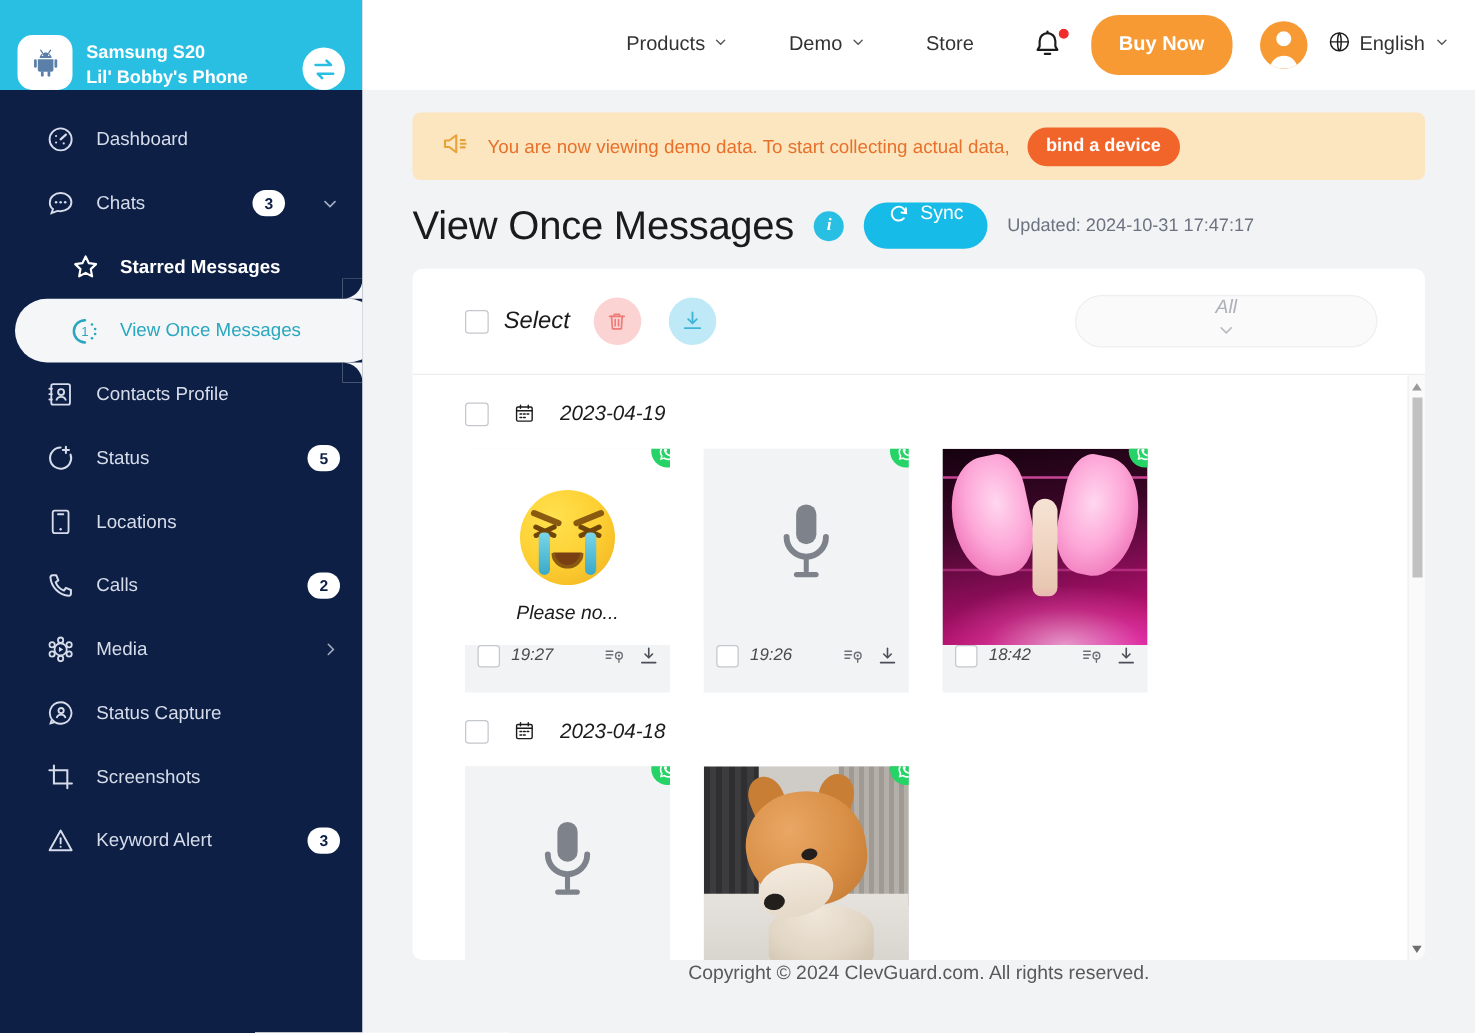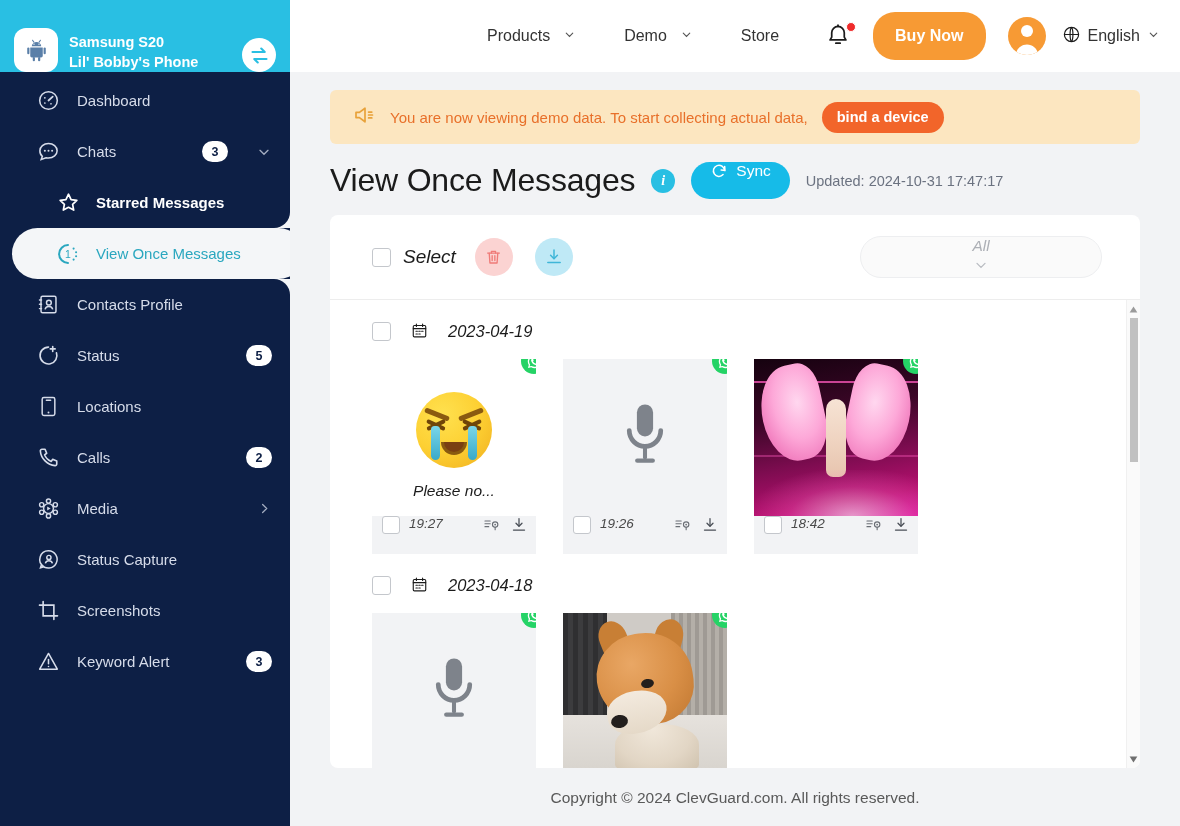--- a/index.html
+++ b/index.html
@@ -49,21 +49,21 @@
     line-height: 20px; white-space: nowrap;
   }
   .switch-btn {
     width: 34px; height: 34px; border-radius: 50%;
     background: #ffffff;
     display: flex; align-items: center; justify-content: center;
     flex: 0 0 34px;
     cursor: pointer;
   }
 
-  .nav { padding-top: 3px; position: relative; }
+  .nav { padding-top: 14px; position: relative; }
   .nav-item {
     height: 51px;
     display: flex; align-items: center;
     padding-left: 36px; padding-right: 18px;
     gap: 16px;
     color: #d6dcea;
     font-size: 15px;
     cursor: pointer;
     position: relative;
   }
@@ -132,21 +132,21 @@
   .topbar {
     height: 72px;
     background: #ffffff;
     display: flex; align-items: center;
     justify-content: flex-end;
     gap: 0px;
     padding-right: 20px;
     flex: 0 0 72px;
   }
   .topnav-link {
-    display: flex; align-items: flex-start; gap: 13px;
+    display: flex; align-items: flex-start; gap: 6px;
     color: #333333; font-size: 16px;
     padding: 0 24px;
     cursor: pointer;
     white-space: nowrap;
   }
   .bell-wrap {
     position: relative; padding: 0 22px; cursor: pointer;
     display: flex; align-items: center;
   }
   .bell-dot {
@@ -337,21 +337,21 @@
   .scroll-arrow.down { bottom: 2px; }
   .scroll-thumb {
     position: absolute; left: 3px; width: 8px;
     top: 18px; height: 144px;
     background: #c1c1c1; border-radius: 0px;
     cursor: pointer;
   }
 
   .footer {
     height: 56px;
-    display: flex; align-items: center; justify-content: center;
+    display: flex; align-items: flex-start; justify-content: center;
     color: #595959; font-size: 15.5px;
     flex: 0 0 56px;
   }
 
   
   .art-angel {
     width: 164px; height: 157px; position: relative; overflow: hidden;
     background: linear-gradient(170deg,#15020f 0%,#3b0627 35%,#7d0c50 62%,#b5106f 85%,#d7189a 100%);
   }
   .art-angel .wingL, .art-angel .wingR {

